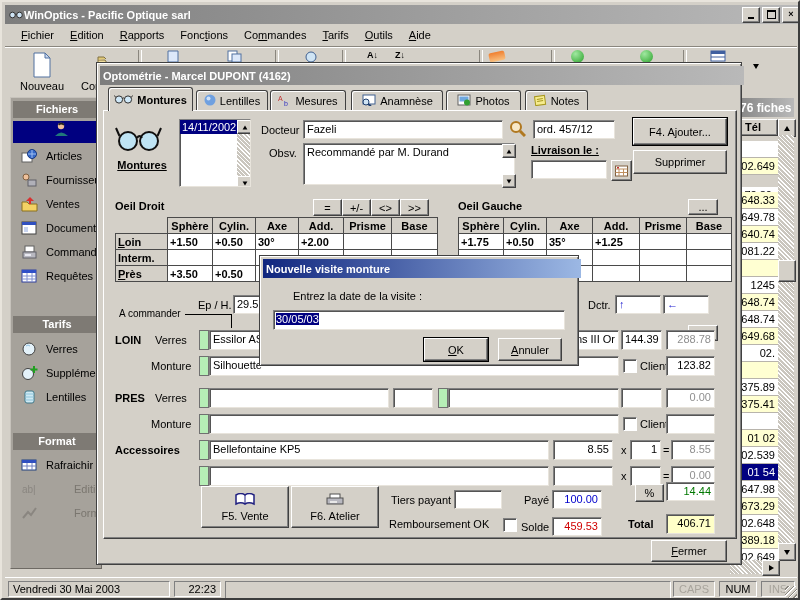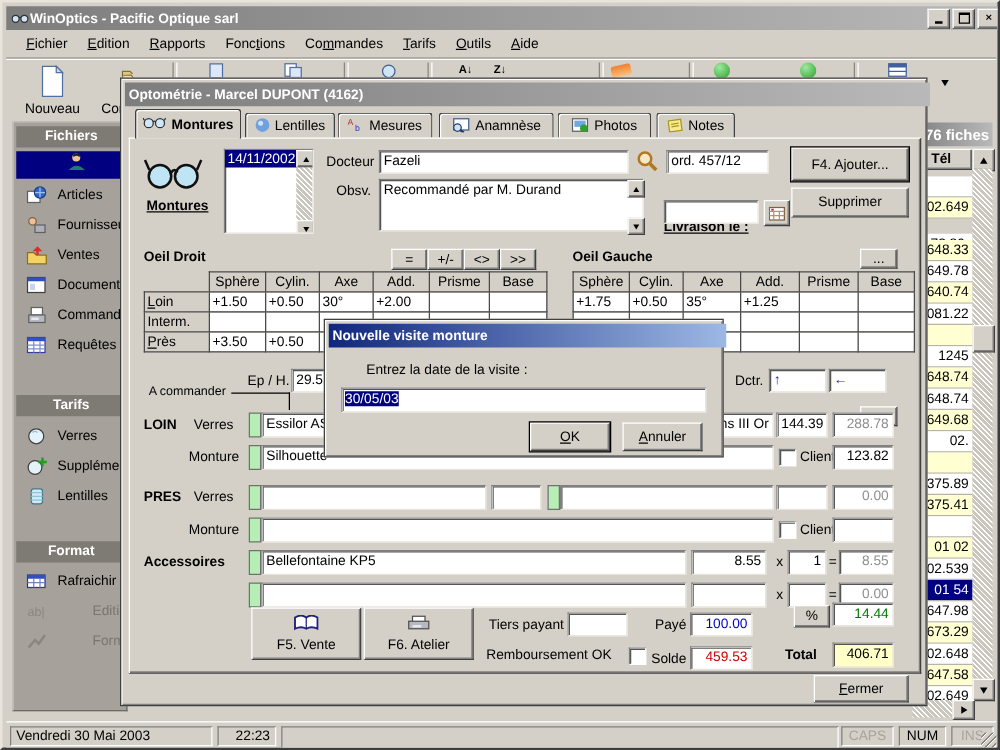--- a/index.html
+++ b/index.html
@@ -41,21 +41,21 @@
   .track{background:repeating-linear-gradient(45deg,#fff 0 1px,#cac6be 1px 3px);}
   
   .tu,.td,.tr{width:0;height:0;}
   .tu{border-left:3px solid transparent;border-right:3px solid transparent;border-bottom:5px solid #000;}
   .td{border-left:3px solid transparent;border-right:3px solid transparent;border-top:5px solid #000;}
   .tr{border-top:3px solid transparent;border-bottom:3px solid transparent;border-left:5px solid #000;}
   
   .tab{position:absolute;background:#d4d0c8;border:1px solid #404040;border-bottom:none;border-top-left-radius:3px;border-top-right-radius:3px;box-shadow:inset 1px 1px 0 #fff;display:flex;align-items:center;justify-content:center;gap:4px;box-sizing:border-box;}
   
   table.eyet{border-collapse:collapse;table-layout:fixed;}
-  table.eyet td,table.eyet th{border:1px solid #4a4a4a;height:16px;padding:0 2px;font-weight:normal;text-align:left;overflow:hidden;white-space:nowrap;box-sizing:border-box;}
+  table.eyet td,table.eyet th{border:1px solid #4a4a4a;height:16px;padding:0 2px;font-weight:bold;text-align:left;overflow:hidden;white-space:nowrap;box-sizing:border-box;}
   table.eyet th{background:#d4d0c8;text-align:center;}
   table.eyet td{background:#fff;}
   table.eyet td.lbl{background:#d4d0c8;}
   table.eyet td.void{border:none;background:transparent;}
   .gmark{position:absolute;width:10px;height:20px;background:#b6eeb6;border:1px solid #707070;box-sizing:border-box;}
   .cb{background:#fff;border:1px solid;border-color:#808080 #fff #fff #808080;box-shadow:inset 1px 1px 0 #555;width:12px;height:12px;}
   .c-blue{color:#0000cc;}.c-red{color:#d00000;}.c-green{color:#007800;}
   .lab{white-space:nowrap;}
   .b{font-weight:bold;}
   u{text-decoration:underline;}
@@ -275,21 +275,21 @@
     <div class="crow alt" style="top:221px;"></div>
     <div class="crow" style="top:238px;">375.89</div>
     <div class="crow alt" style="top:255px;">375.41</div>
     <div class="crow" style="top:272px;"></div>
     <div class="crow alt" style="top:289px;">01 02</div>
     <div class="crow" style="top:306px;">02.539</div>
     <div class="crow sel" style="top:323px;">01 54</div>
     <div class="crow" style="top:340px;">647.98</div>
     <div class="crow alt" style="top:357px;">673.29</div>
     <div class="crow" style="top:374px;">02.648</div>
-    <div class="crow alt" style="top:391px;">647.58</div>
+    <div class="crow alt" style="top:391px;">389.18</div>
     <div class="crow" style="top:408px;">02.649</div>
   </div>
   <div class="abs track" style="left:728px;top:558px;width:32px;height:14px;"></div>
   <div class="abs raised" style="left:760px;top:558px;width:16px;height:14px;display:flex;align-items:center;justify-content:center;">
       <span class="tr"></span>
     </div>
 
   <div class="abs" style="left:94px;top:60px;width:644px;height:501px;background:#d4d0c8;border:1px solid #404040;box-shadow:inset 1px 1px 0 #fff, inset -1px -1px 0 #808080;z-index:10;">
     <div class="abs tbar inactive" style="left:3px;top:3px;width:638px;">
       <span class="ttext">Optométrie - Marcel DUPONT (4162)</span>
@@ -385,21 +385,21 @@
     <div class="abs" style="left:405px;top:81px;width:13px;height:40px;z-index:4;">
       <div class="raised" style="width:12px;height:12px;display:flex;align-items:center;justify-content:center;">
           <span class="tu" style="transform:scale(.8);"></span>
         </div>
       <div style="height:16px;"></div>
       <div class="raised" style="width:12px;height:12px;display:flex;align-items:center;justify-content:center;">
           <span class="td" style="transform:scale(.8);"></span>
         </div>
     </div>
 
-    <span class="abs lab b" style="left:434px;top:81px;text-decoration:underline;z-index:3;margin-top:32px;">Livraison le :</span>
+    <span class="abs lab b" style="left:434px;top:81px;text-decoration:underline;z-index:3;">Livraison le :</span>
     <div class="abs fld" style="left:434px;top:97px;width:76px;height:19px;z-index:3;"></div>
     <div class="abs btn" style="left:514px;top:97px;width:19px;height:19px;z-index:3;">
       <svg width="13" height="12">
           <rect x="0.5" y="1" width="12" height="10" fill="#fff" stroke="#806040"></rect>
           <path d="M0.5 4 h12 M4 4 v7 M8.5 4 v7 M0.5 7.5 h12" stroke="#c09060"></path>
           <rect x="2" y="2" width="2" height="1.5" fill="#c03030"></rect>
         </svg>
     </div>
     <div class="abs btn" style="left:536px;top:87px;width:92px;height:22px;z-index:3;">Supprimer</div>
 

